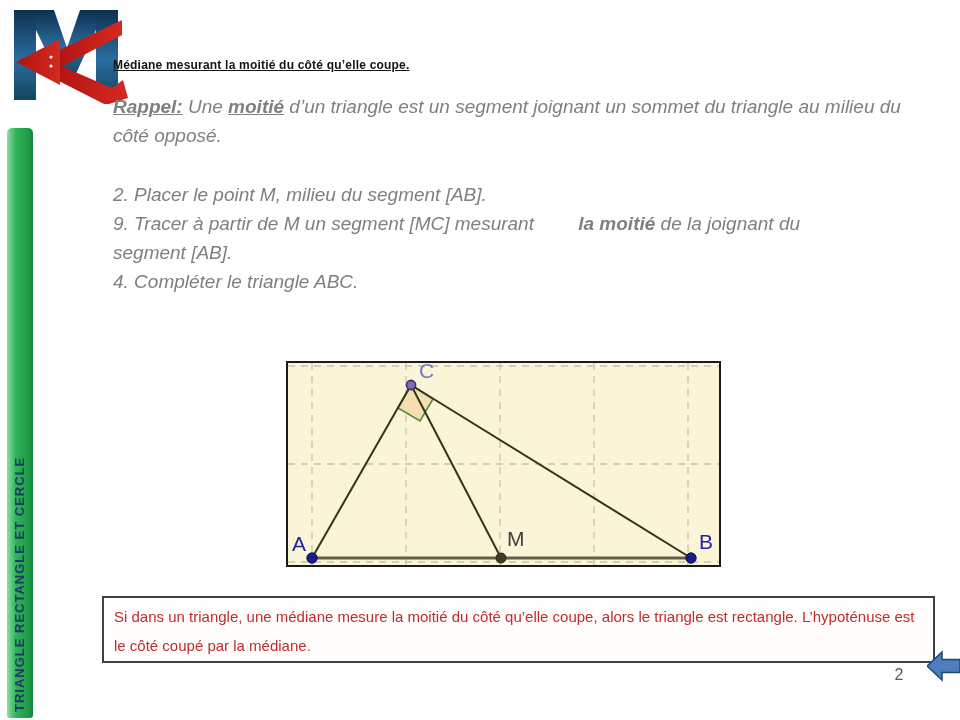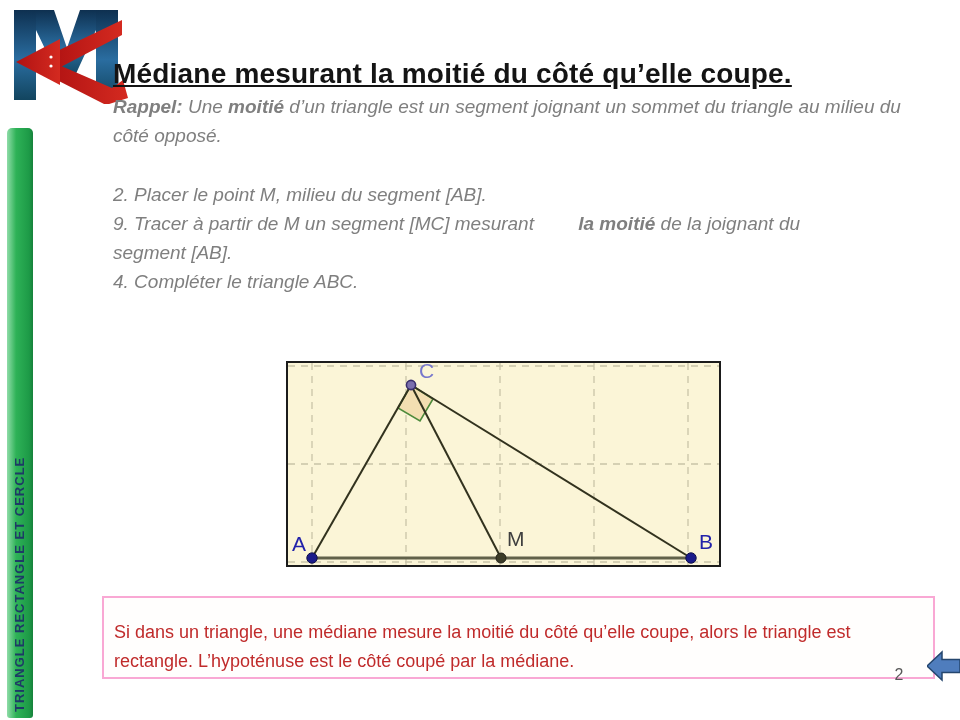--- a/index.html
+++ b/index.html
@@ -22,41 +22,41 @@
   #sidebar-label{
     left:7px;top:718px;width:300px;height:26px;line-height:26px;
     transform:rotate(-90deg);transform-origin:0 0;
     color:#1e3a66;font-size:13px;font-weight:bold;letter-spacing:1px;
     white-space:nowrap;padding-left:6px;
   }
 
   
   #title{
     left:113px;top:58px;width:700px;
-    font-size:28px;font-weight:bold;color:#141414;
+    font-size:12px;font-weight:bold;color:#141414;
     text-decoration:underline;letter-spacing:0.2px;
   }
   .body-text{
     color:#7f7f7f;font-style:italic;font-size:19px;line-height:29px;
   }
   #rappel{left:113px;top:92px;width:822px;}
-  .bu{font-weight:bold;}
+  .bu{font-weight:bold;text-decoration:underline;}
   #steps{left:113px;top:180px;width:822px;}
   #steps .line{height:29px;white-space:nowrap;}
   #steps b{font-weight:bold;margin-left:39px;}
 
   
   #figure{left:286px;top:361px;width:435px;height:206px;}
 
   
   #conclusion-box{
     left:102px;top:596px;width:809px;height:57px;
-    border:2px solid #f9a8d4;background:#fffefd;
-    padding:20px 10px 2px 10px;
-    color:#c23a3a;font-size:18px;line-height:29px;
+    border:2px solid #404040;background:#fffefd;
+    padding:4px 10px 2px 10px;
+    color:#c23a3a;font-size:15px;line-height:29px;
   }
   #conclusion-box .txt{color:#c02b2b;}
 
   #page-number{
     left:884px;top:666px;width:30px;text-align:center;
     color:#595959;font-size:16px;
   }
   #nav-arrow{left:927px;top:648px;width:33px;height:36px;cursor:pointer;}
 </style>
 </head>

